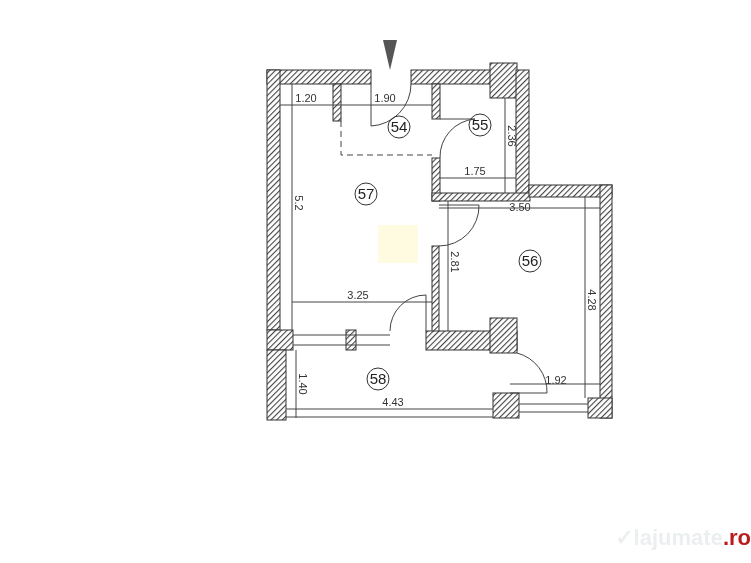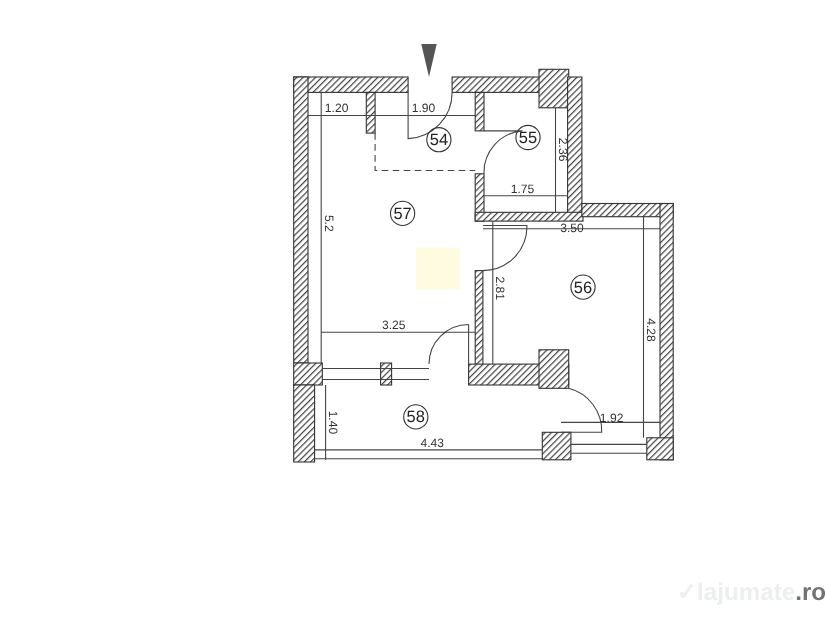--- a/index.html
+++ b/index.html
@@ -1,21 +1,21 @@
 <!DOCTYPE html>
 <html><head>
 <meta charset="utf-8">
 <style>
   html,body{margin:0;padding:0;background:#ffffff;}
   body{width:751px;height:563px;position:relative;overflow:hidden;font-family:"Liberation Sans",sans-serif;}
   svg{position:absolute;left:0;top:0;}
   .dim{font-family:"Liberation Sans",sans-serif;font-size:11px;fill:#333;}
   .room{font-family:"Liberation Sans",sans-serif;font-size:15px;fill:#222;}
   .wm{position:absolute;right:0;bottom:12px;font-family:"Liberation Sans",sans-serif;font-size:22px;font-weight:bold;color:#eceff0;letter-spacing:0px;}
-  .wm .tld{color:#737373;}
+  .wm .tld{color:#b91c1c;}
 </style>
 </head>
 <body>
 
 <svg width="751" height="563" viewBox="0 0 751 563" xmlns="http://www.w3.org/2000/svg">
   <defs>
     <pattern id="hatch" patternUnits="userSpaceOnUse" width="4" height="4" patternTransform="rotate(45)">
       <rect width="4" height="4" fill="#ffffff"></rect>
       <line x1="0" y1="0" x2="0" y2="4" stroke="#444" stroke-width="2.2"></line>
     </pattern>

